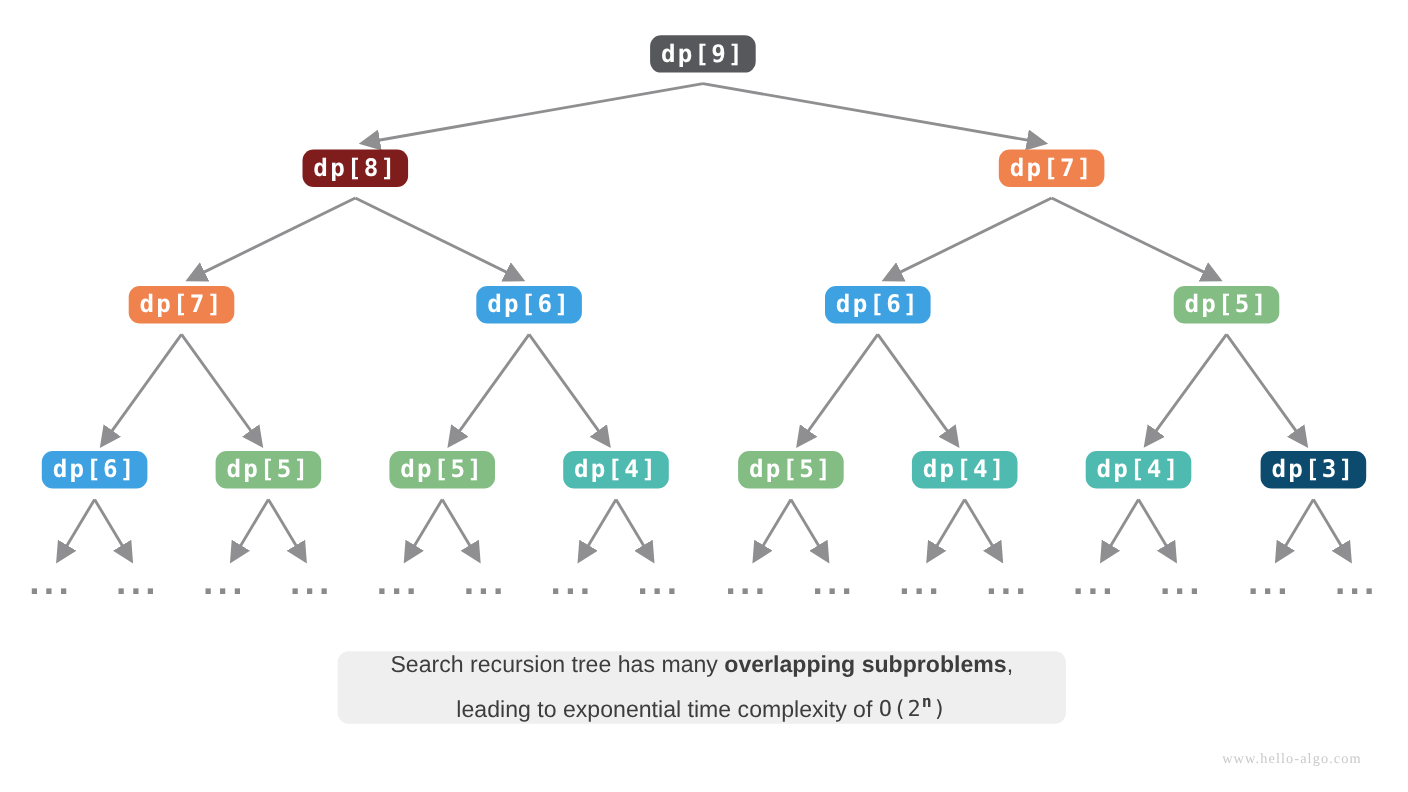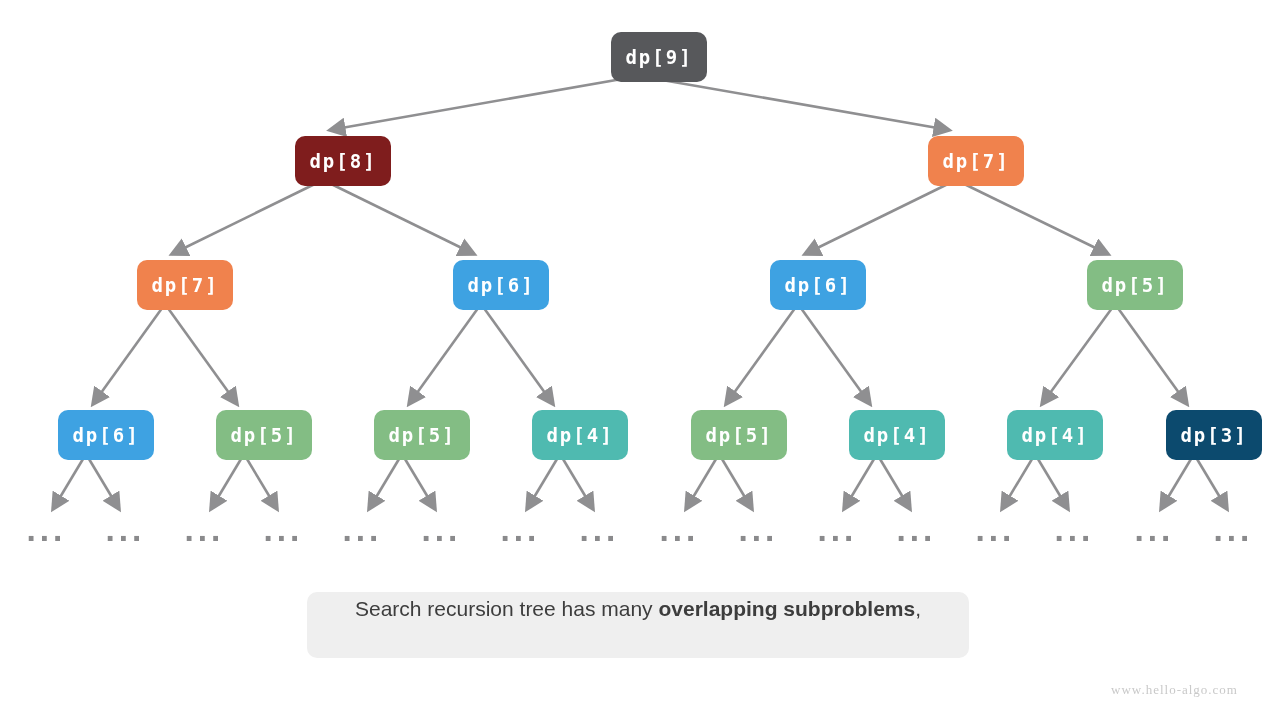--- a/index.html
+++ b/index.html
@@ -6,51 +6,50 @@
   #stage {
     position: relative;
     width: 1280px; height: 720px;
     overflow: hidden;
     background: #ffffff;
     font-family: "Liberation Sans", sans-serif;
   }
   #edges { position: absolute; left: 0; top: 0; width: 1280px; height: 720px; }
   .node {
     position: absolute;
-    width: 96px; height: 50px;
+    width: 96px; height: 34px;
     border-radius: 10px;
     display: flex; align-items: center; justify-content: center;
     color: #ffffff;
     font-family: "DejaVu Sans Mono", monospace;
     font-weight: bold;
-    font-size: 19px;
+    font-size: 22px;
     letter-spacing: 2px;
     box-sizing: border-box;
-    margin-left: 20px;
   }
   .dots {
     position: absolute;
     width: 44px; height: 18px;
     margin-left: -22px;
     text-align: center;
     font-family: "DejaVu Sans", sans-serif;
     font-weight: bold;
     font-size: 27px;
     letter-spacing: 3px;
     line-height: 10px;
     color: #8a8a8c;
   }
   .caption {
     position: absolute;
     left: 307px; top: 592px;
     width: 662px; height: 66px;
     background: #efefef;
     border-radius: 10px;
     display: flex; flex-direction: column;
-    align-items: center; justify-content: space-between;
+    align-items: center; justify-content: center;
     color: #3d3d3d;
     font-size: 21px;
     line-height: 34px;
   }
   .caption .b { font-weight: bold; }
   .caption .code {
     font-family: "DejaVu Sans Mono", monospace;
     font-size: 20px;
     letter-spacing: 1px;
   }
@@ -145,17 +144,18 @@
       <div class="dots" style="left: 837px; top: 527px; color: rgb(138, 138, 140);">...</div>
       <div class="dots" style="left: 916px; top: 527px; color: rgb(138, 138, 140);">...</div>
       <div class="dots" style="left: 995px; top: 527px; color: rgb(138, 138, 140);">...</div>
       <div class="dots" style="left: 1074px; top: 527px; color: rgb(138, 138, 140);">...</div>
       <div class="dots" style="left: 1154px; top: 527px; color: rgb(138, 138, 140);">...</div>
       <div class="dots" style="left: 1233px; top: 527px; color: rgb(138, 138, 140);">...</div>
     </div>
 
   <div class="caption" style="background: rgb(239, 239, 239); color: rgb(61, 61, 61);">
     <div class="cap-line"><span>Search recursion tree has many </span><span class="b">overlapping subproblems</span><span>,</span></div>
+    <div class="cap-line"><span>leading to exponential time complexity of </span><span class="code"><span>O(2</span><sup class="sup">n</sup><span>)</span></span></div>
   </div>
 
   <div class="watermark" style="color: rgb(201, 201, 201);">www.hello-algo.com</div>
 
 </div>
 
 </body></html>

